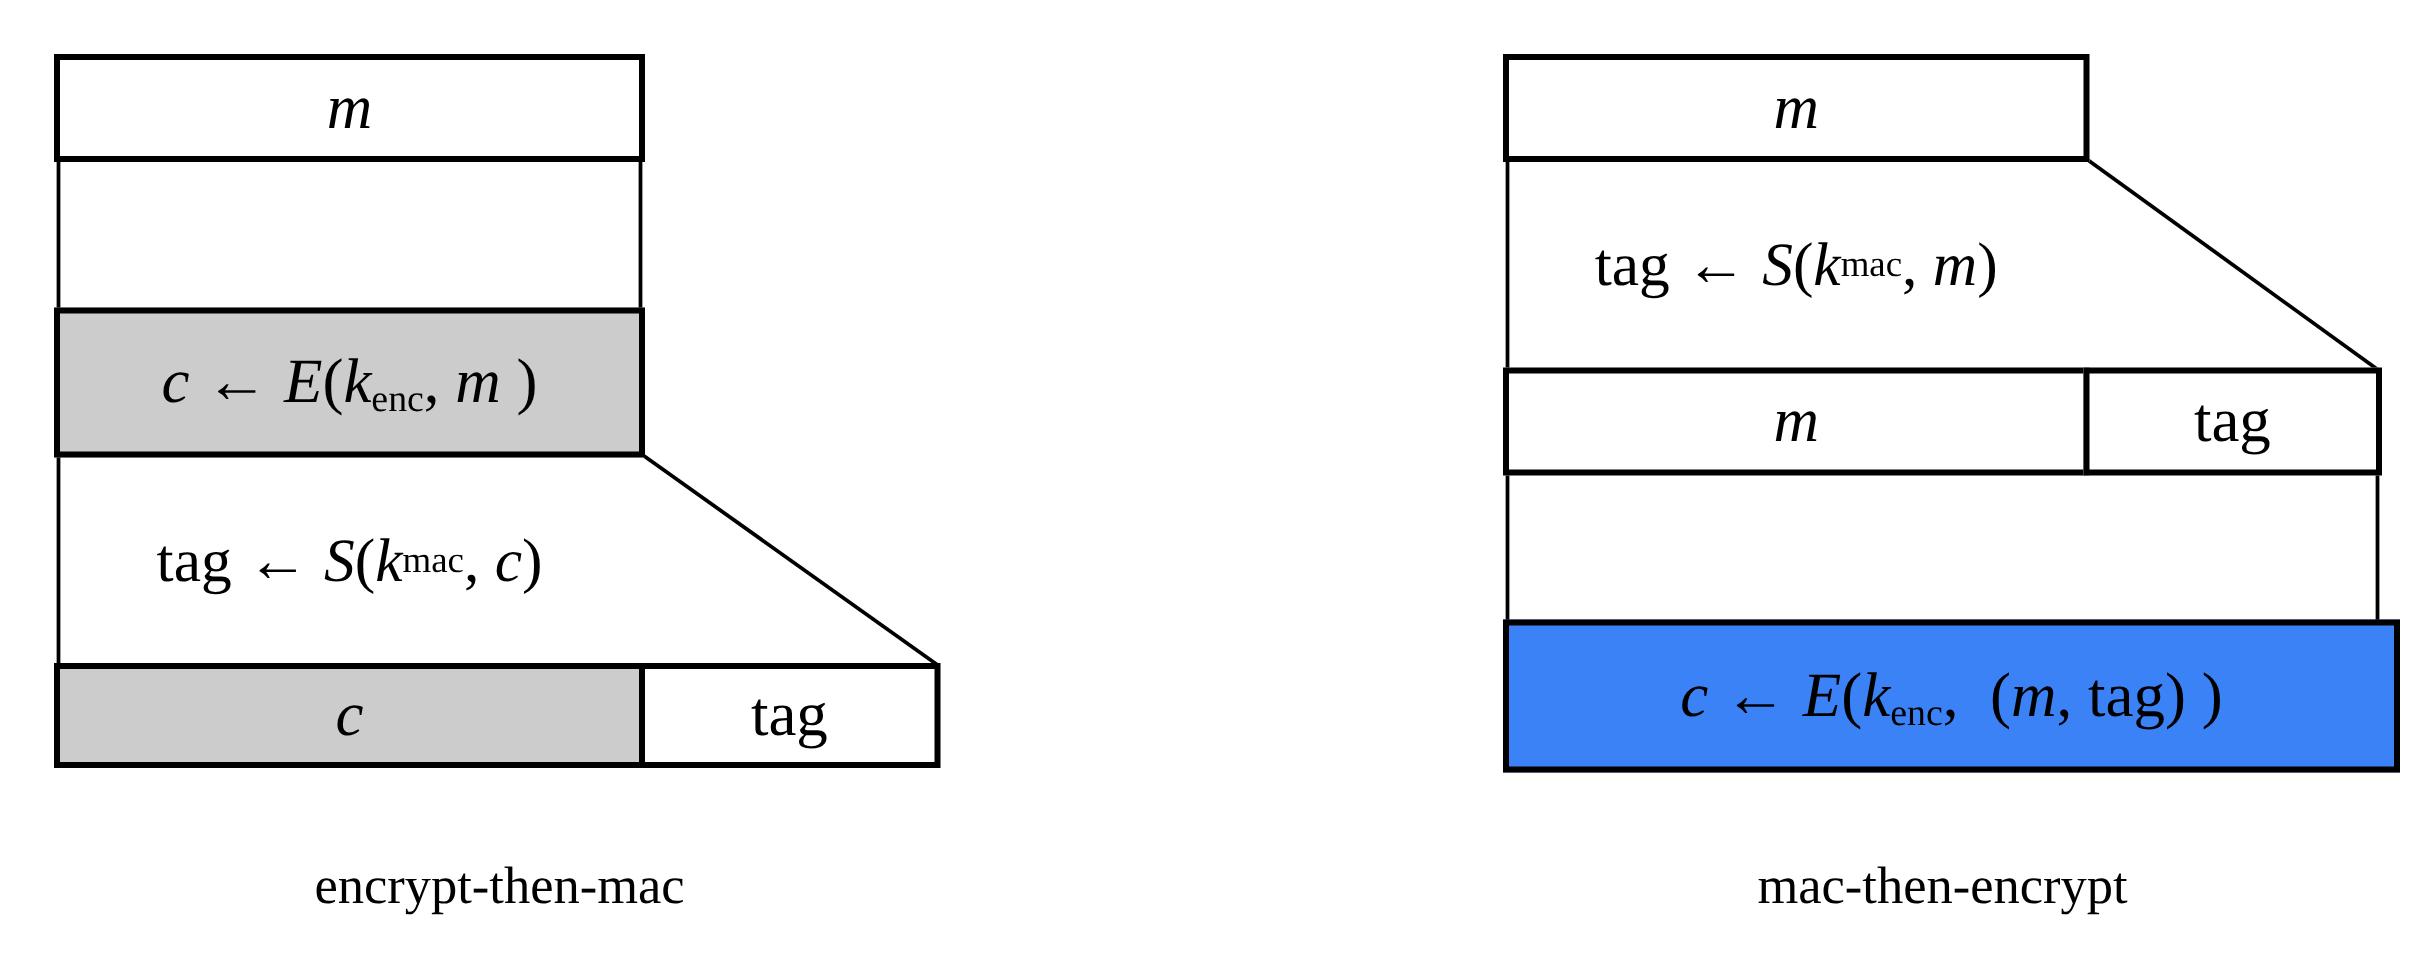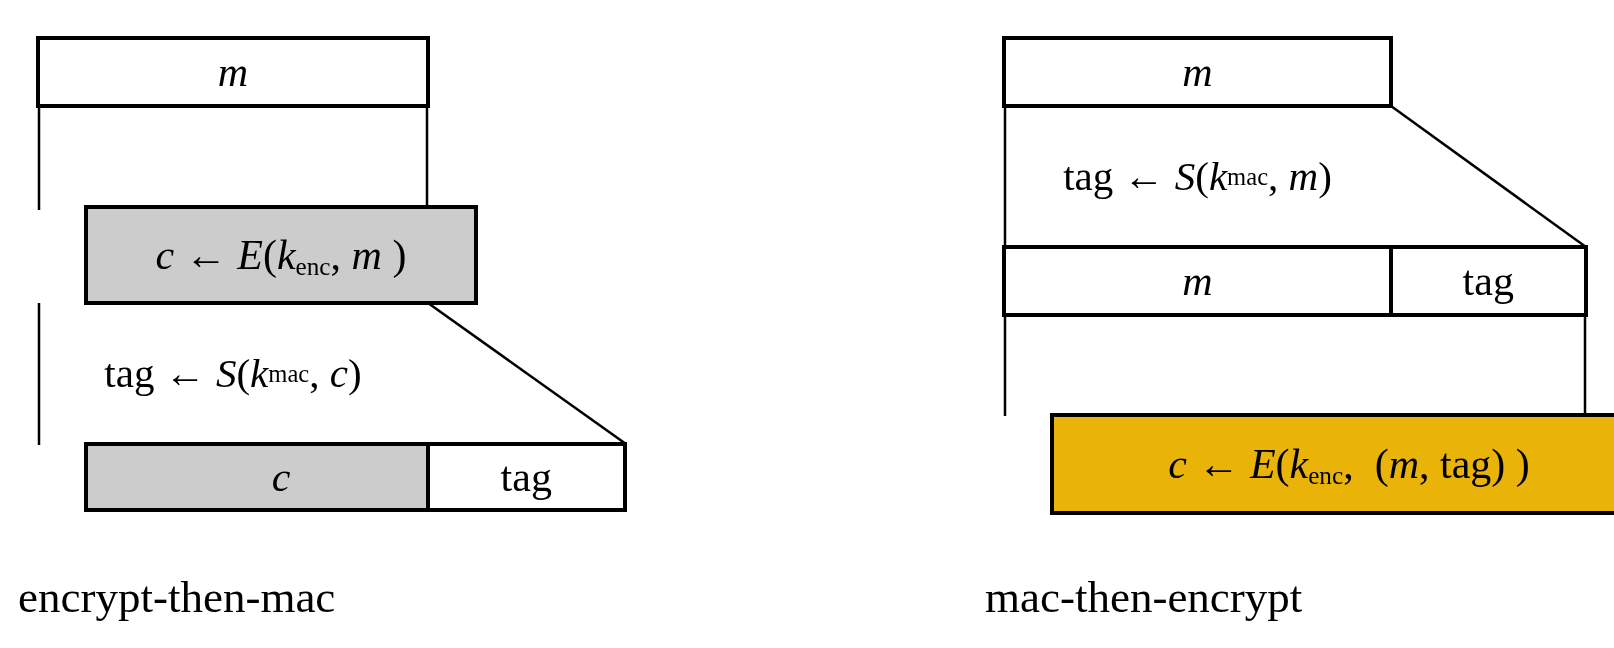--- a/index.html
+++ b/index.html
@@ -16,41 +16,41 @@
     position: absolute;
     box-sizing: border-box;
     border: 4.5px solid #000;
     background: #fff;
     display: flex;
     align-items: center;
     justify-content: center;
     font-size: 42px;
     line-height: 1;
   }
-  .shaded { background: #cccccc; margin-left: 48px; }
+  .shaded { background: #cccccc; }
   .formula {
     position: absolute;
     display: flex;
     align-items: center;
     justify-content: center;
     font-size: 41px;
     line-height: 1;
     white-space: pre;
   }
   .it { font-style: italic; }
   .rm { font-style: normal; font-family: Liberation Serif, serif; }
   sub.rm {
     font-size: 0.6em;
     line-height: 0;
     vertical-align: -0.25em;
   }
   .caption {
     position: absolute;
-    text-align: left;
-    font-size: 45px;
+    text-align: center;
+    font-size: 35px;
     line-height: 1.2;
   }
   svg.connectors {
     position: absolute;
     left: 0; top: 0;
     width: 1614px; height: 648px;
     pointer-events: none;
   }
 </style>
 </head>
@@ -109,21 +109,21 @@
     </div>
 
     <div class="box" style="left:1002px; top:245px; width:391px; height:72px;">
       <span class="it">m</span>
     </div>
 
     <div class="box" style="left:1388.5px; top:245px; width:199.5px; height:72px;">
       <span class="rm">tag</span>
     </div>
 
-    <div class="box shaded" style="left: 1002px; top: 413px; width: 598px; height: 102px; background: #eab308;">
+    <div class="box shaded" style="left: 1002px; top: 413px; width: 598px; height: 102px; background: #3b82f6;">
       <span class="formula-inline">
         <span class="it">c</span><span class="rm"> ← </span><span class="it">E</span><span class="rm">(</span><span class="it">k</span><sub class="rm">enc</sub><span class="rm">,&nbsp; (</span><span class="it">m</span><span class="rm">, tag)&nbsp;)</span>
       </span>
     </div>
 
     <div class="caption" style="left:985px; top:570px; width:620px;">mac-then-encrypt</div>
   </div>
 
 </div>
 

